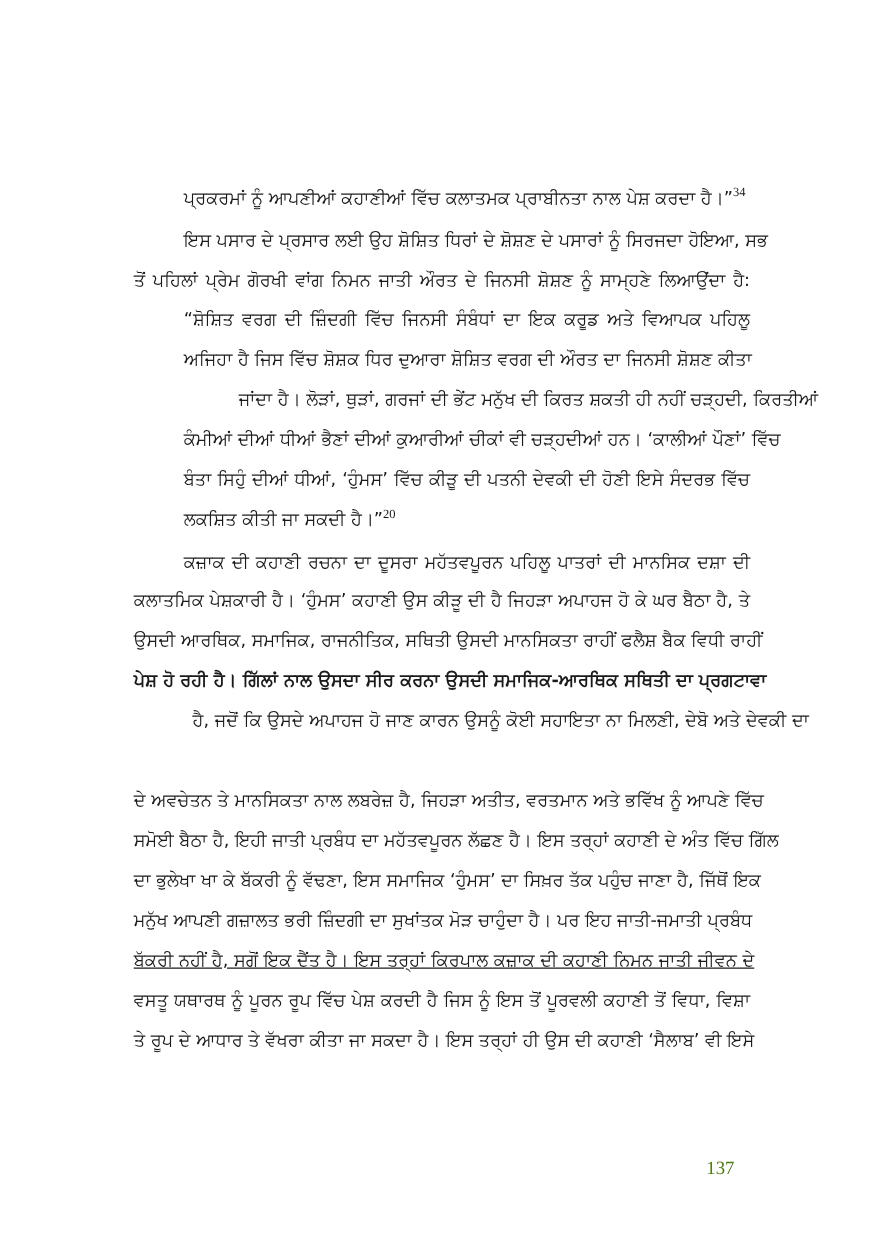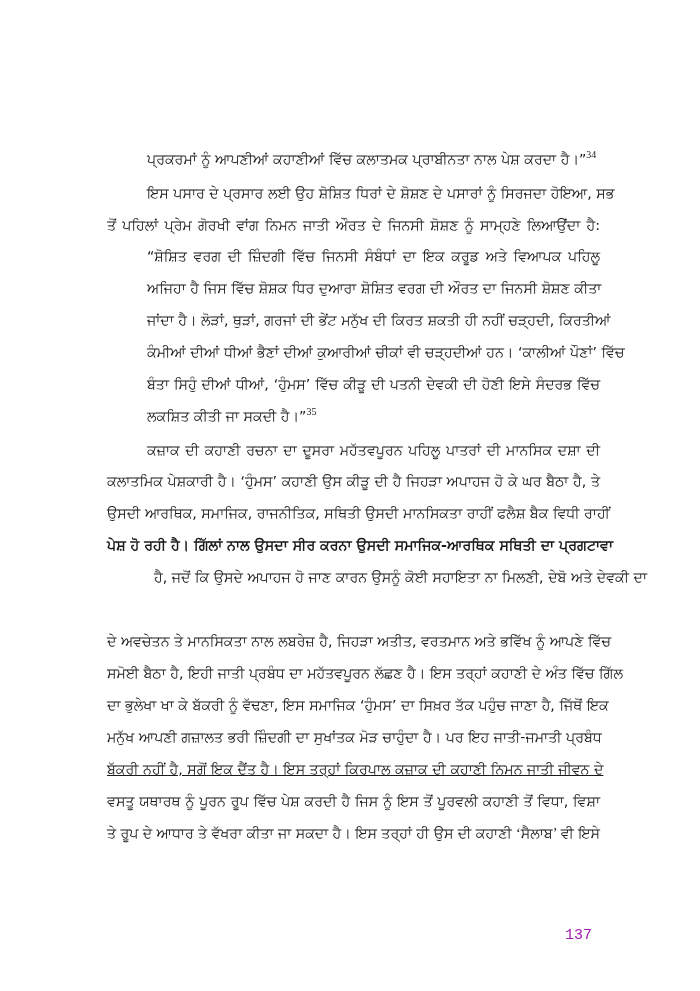--- a/index.html
+++ b/index.html
@@ -54,49 +54,49 @@
     sup {
       font-family: "Liberation Serif", "DejaVu Serif", serif;
       font-size: 10px;
       vertical-align: 6px;
       line-height: 0;
     }
     .page-number {
       position: absolute;
       left: 565px;
       top: 927px;
-      font-family: Liberation Mono, monospace;
+      font-family: Liberation Serif, serif;
       font-size: 15px;
-      color: #a21caf;
+      color: #4d7c0f;
     }
   </style>
 </head>
 <body>
 
 <div class="page">
 
   <div class="line indent-line last-line" style="top:149px;"><span>ਪ੍ਰਕਰਮਾਂ ਨੂੰ ਆਪਣੀਆਂ ਕਹਾਣੀਆਂ ਵਿੱਚ ਕਲਾਤਮਕ ਪ੍ਰਾਬੀਨਤਾ ਨਾਲ ਪੇਸ਼ ਕਰਦਾ ਹੈ।”</span><sup>34</sup></div>
 
   <div class="line indent-line" style="top:183px;">ਇਸ ਪਸਾਰ ਦੇ ਪ੍ਰਸਾਰ ਲਈ ਉਹ ਸ਼ੋਸ਼ਿਤ ਧਿਰਾਂ ਦੇ ਸ਼ੋਸ਼ਣ ਦੇ ਪਸਾਰਾਂ ਨੂੰ ਸਿਰਜਦਾ ਹੋਇਆ, ਸਭ</div>
   <div class="line body-line" style="top:215px;">ਤੋਂ ਪਹਿਲਾਂ ਪ੍ਰੇਮ ਗੋਰਖੀ ਵਾਂਗ ਨਿਮਨ ਜਾਤੀ ਔਰਤ ਦੇ ਜਿਨਸੀ ਸ਼ੋਸ਼ਣ ਨੂੰ ਸਾਮ੍ਹਣੇ ਲਿਆਉਂਦਾ ਹੈ:</div>
 
   <div class="line quote-line" style="top:246px;">“ਸ਼ੋਸ਼ਿਤ ਵਰਗ ਦੀ ਜ਼ਿੰਦਗੀ ਵਿੱਚ ਜਿਨਸੀ ਸੰਬੰਧਾਂ ਦਾ ਇਕ ਕਰੂਡ ਅਤੇ ਵਿਆਪਕ ਪਹਿਲੂ</div>
   <div class="line quote-line" style="top:278px;">ਅਜਿਹਾ ਹੈ ਜਿਸ ਵਿੱਚ ਸ਼ੋਸ਼ਕ ਧਿਰ ਦੁਆਰਾ ਸ਼ੋਸ਼ਿਤ ਵਰਗ ਦੀ ਔਰਤ ਦਾ ਜਿਨਸੀ ਸ਼ੋਸ਼ਣ ਕੀਤਾ</div>
-  <div class="line quote-line" style="top:310px;">ਜਾਂਦਾ ਹੈ। ਲੋੜਾਂ, ਥੁੜਾਂ, ਗਰਜਾਂ ਦੀ ਭੇਂਟ ਮਨੁੱਖ ਦੀ ਕਿਰਤ ਸ਼ਕਤੀ ਹੀ ਨਹੀਂ ਚੜ੍ਹਦੀ, ਕਿਰਤੀਆਂ</div>
+  <div class="line quote-line" style="top:310px;margin-left:44px;">ਜਾਂਦਾ ਹੈ। ਲੋੜਾਂ, ਥੁੜਾਂ, ਗਰਜਾਂ ਦੀ ਭੇਂਟ ਮਨੁੱਖ ਦੀ ਕਿਰਤ ਸ਼ਕਤੀ ਹੀ ਨਹੀਂ ਚੜ੍ਹਦੀ, ਕਿਰਤੀਆਂ</div>
   <div class="line quote-line" style="top:342px;">ਕੰਮੀਆਂ ਦੀਆਂ ਧੀਆਂ ਭੈਣਾਂ ਦੀਆਂ ਕੁਆਰੀਆਂ ਚੀਕਾਂ ਵੀ ਚੜ੍ਹਦੀਆਂ ਹਨ। ‘ਕਾਲੀਆਂ ਪੌਣਾਂ’ ਵਿੱਚ</div>
   <div class="line quote-line" style="top:374px;">ਬੰਤਾ ਸਿਹੁੰ ਦੀਆਂ ਧੀਆਂ, ‘ਹੁੰਮਸ’ ਵਿੱਚ ਕੀੜੂ ਦੀ ਪਤਨੀ ਦੇਵਕੀ ਦੀ ਹੋਣੀ ਇਸੇ ਸੰਦਰਭ ਵਿੱਚ</div>
-  <div class="line quote-line last-line" style="top:406px;"><span>ਲਕਸ਼ਿਤ ਕੀਤੀ ਜਾ ਸਕਦੀ ਹੈ।”</span><sup>35</sup></div>
+  <div class="line quote-line last-line" style="top:406px;"><span>ਲਕਸ਼ਿਤ ਕੀਤੀ ਜਾ ਸਕਦੀ ਹੈ।”</span><sup>20</sup></div>
 
   <div class="line indent-line" style="top:440px;">ਕਜ਼ਾਕ ਦੀ ਕਹਾਣੀ ਰਚਨਾ ਦਾ ਦੂਸਰਾ ਮਹੱਤਵਪੂਰਨ ਪਹਿਲੂ ਪਾਤਰਾਂ ਦੀ ਮਾਨਸਿਕ ਦਸ਼ਾ ਦੀ</div>
   <div class="line body-line" style="top:471px;">ਕਲਾਤਮਿਕ ਪੇਸ਼ਕਾਰੀ ਹੈ। ‘ਹੁੰਮਸ’ ਕਹਾਣੀ ਉਸ ਕੀੜੂ ਦੀ ਹੈ ਜਿਹੜਾ ਅਪਾਹਜ ਹੋ ਕੇ ਘਰ ਬੈਠਾ ਹੈ, ਤੇ</div>
   <div class="line body-line" style="top:503px;">ਉਸਦੀ ਆਰਥਿਕ, ਸਮਾਜਿਕ, ਰਾਜਨੀਤਿਕ, ਸਥਿਤੀ ਉਸਦੀ ਮਾਨਸਿਕਤਾ ਰਾਹੀਂ ਫਲੈਸ਼ ਬੈਕ ਵਿਧੀ ਰਾਹੀਂ</div>
   <div class="line body-line" style="top:535px;font-weight:bold;">ਪੇਸ਼ ਹੋ ਰਹੀ ਹੈ। ਗਿੱਲਾਂ ਨਾਲ ਉਸਦਾ ਸੀਰ ਕਰਨਾ ਉਸਦੀ ਸਮਾਜਿਕ-ਆਰਥਿਕ ਸਥਿਤੀ ਦਾ ਪ੍ਰਗਟਾਵਾ</div>
   <div class="line body-line" style="top:567px;margin-left:47px;">ਹੈ, ਜਦੋਂ ਕਿ ਉਸਦੇ ਅਪਾਹਜ ਹੋ ਜਾਣ ਕਾਰਨ ਉਸਨੂੰ ਕੋਈ ਸਹਾਇਤਾ ਨਾ ਮਿਲਣੀ, ਦੇਬੋ ਅਤੇ ਦੇਵਕੀ ਦਾ</div>
   <div class="line body-line" style="top:663px;">ਸਮੋਈ ਬੈਠਾ ਹੈ, ਇਹੀ ਜਾਤੀ ਪ੍ਰਬੰਧ ਦਾ ਮਹੱਤਵਪੂਰਨ ਲੱਛਣ ਹੈ। ਇਸ ਤਰ੍ਹਾਂ ਕਹਾਣੀ ਦੇ ਅੰਤ ਵਿੱਚ ਗਿੱਲ</div>
   <div class="line body-line" style="top:631px;">ਦੇ ਅਵਚੇਤਨ ਤੇ ਮਾਨਸਿਕਤਾ ਨਾਲ ਲਬਰੇਜ਼ ਹੈ, ਜਿਹੜਾ ਅਤੀਤ, ਵਰਤਮਾਨ ਅਤੇ ਭਵਿੱਖ ਨੂੰ ਆਪਣੇ ਵਿੱਚ</div>
   <div class="line body-line" style="top:695px;">ਦਾ ਭੁਲੇਖਾ ਖਾ ਕੇ ਬੱਕਰੀ ਨੂੰ ਵੱਢਣਾ, ਇਸ ਸਮਾਜਿਕ ‘ਹੁੰਮਸ’ ਦਾ ਸਿਖ਼ਰ ਤੱਕ ਪਹੁੰਚ ਜਾਣਾ ਹੈ, ਜਿੱਥੋਂ ਇਕ</div>
   <div class="line body-line" style="top:727px;">ਮਨੁੱਖ ਆਪਣੀ ਗਜ਼ਾਲਤ ਭਰੀ ਜ਼ਿੰਦਗੀ ਦਾ ਸੁਖਾਂਤਕ ਮੋੜ ਚਾਹੁੰਦਾ ਹੈ। ਪਰ ਇਹ ਜਾਤੀ-ਜਮਾਤੀ ਪ੍ਰਬੰਧ</div>
   <div class="line body-line" style="top:759px;text-decoration:underline;">ਬੱਕਰੀ ਨਹੀਂ ਹੈ, ਸਗੋਂ ਇਕ ਦੈਂਤ ਹੈ। ਇਸ ਤਰ੍ਹਾਂ ਕਿਰਪਾਲ ਕਜ਼ਾਕ ਦੀ ਕਹਾਣੀ ਨਿਮਨ ਜਾਤੀ ਜੀਵਨ ਦੇ</div>
   <div class="line body-line" style="top:791px;">ਵਸਤੂ ਯਥਾਰਥ ਨੂੰ ਪੂਰਨ ਰੂਪ ਵਿੱਚ ਪੇਸ਼ ਕਰਦੀ ਹੈ ਜਿਸ ਨੂੰ ਇਸ ਤੋਂ ਪੂਰਵਲੀ ਕਹਾਣੀ ਤੋਂ ਵਿਧਾ, ਵਿਸ਼ਾ</div>
-  <div class="line body-line" style="top:823px;font-family:Liberation Serif, serif;">ਤੇ ਰੂਪ ਦੇ ਆਧਾਰ ਤੇ ਵੱਖਰਾ ਕੀਤਾ ਜਾ ਸਕਦਾ ਹੈ। ਇਸ ਤਰ੍ਹਾਂ ਹੀ ਉਸ ਦੀ ਕਹਾਣੀ ‘ਸੈਲਾਬ’ ਵੀ ਇਸੇ</div>
+  <div class="line body-line" style="top:823px;">ਤੇ ਰੂਪ ਦੇ ਆਧਾਰ ਤੇ ਵੱਖਰਾ ਕੀਤਾ ਜਾ ਸਕਦਾ ਹੈ। ਇਸ ਤਰ੍ਹਾਂ ਹੀ ਉਸ ਦੀ ਕਹਾਣੀ ‘ਸੈਲਾਬ’ ਵੀ ਇਸੇ</div>
 
   <div class="page-number">137</div>
 </div>
 
 </body></html>

